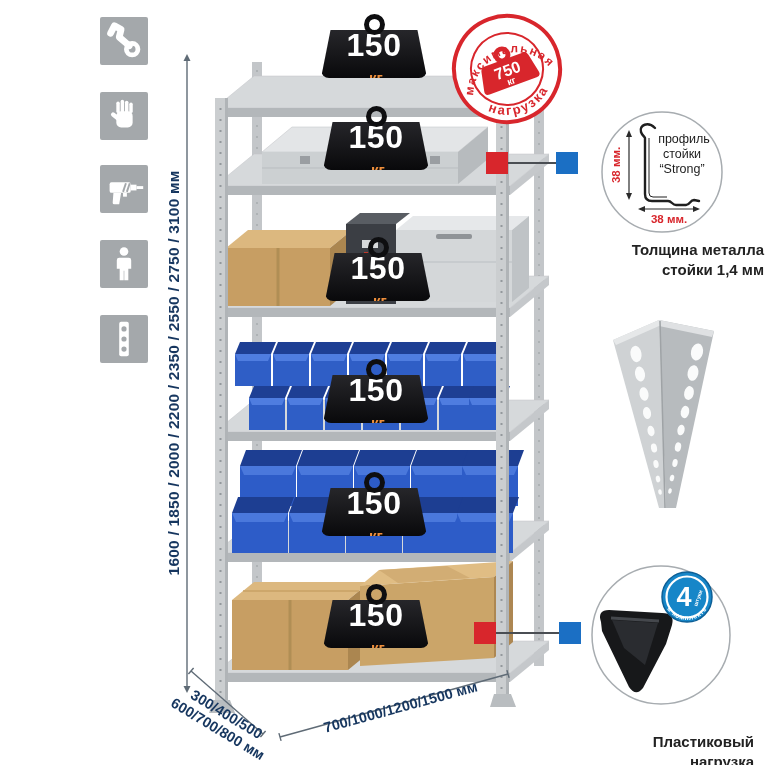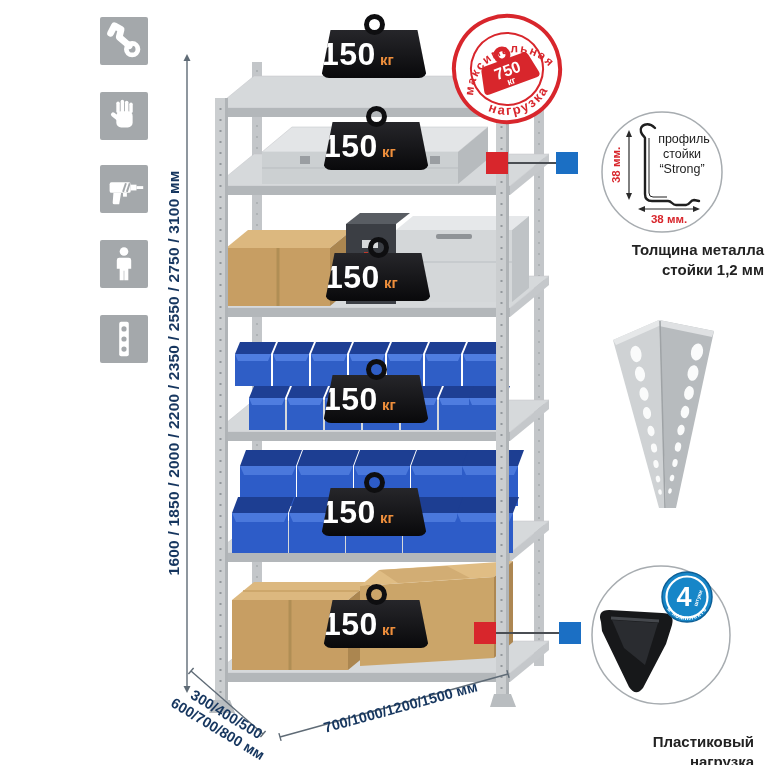--- a/index.html
+++ b/index.html
@@ -14,21 +14,21 @@
   }
   
   .wbadge{position:absolute;width:106px;text-align:center;z-index:4}
   .wbadge .ring{
     width:11px;height:11px;border:5.5px solid #0e0e10;border-radius:50%;
     margin:0 auto;position:relative;z-index:1;background:transparent;
   }
   .wbadge .plate{
     margin-top:-5px;height:48px;background:linear-gradient(180deg,#26262a,#09090b);
     clip-path:polygon(9% 0,91% 0,100% 100%,0 100%);border-radius:8px;
-    display:flex;align-items:center;justify-content:flex-start;
+    display:flex;align-items:center;justify-content:center;flex-direction:column;
   }
   .wbadge .val{font-size:32px;font-weight:700;color:#ffffff;letter-spacing:.5px}
   .wbadge .unit{font-size:15px;font-weight:700;color:#ef8f3c;margin-left:4px;position:relative;top:5px}
   
   .dim{position:absolute;color:#16365f;font-weight:700;white-space:nowrap;z-index:3}
   .dim-h{left:-145px;top:363px;width:640px;height:20px;text-align:center;
          transform:rotate(-90deg);font-size:15.5px;letter-spacing:.2px}
   .dim-d{left:136px;top:705px;width:172px;text-align:center;transform:rotate(31deg);
          font-size:14.5px;line-height:17px}
   .dim-w{left:283px;top:699px;width:235px;text-align:center;transform:rotate(-15.3deg);
@@ -381,18 +381,18 @@
 
 <div class="dim dim-h">1600 / 1850 / 2000 / 2200 / 2350 / 2550 / 2750 / 3100 мм</div>
 <div class="dim dim-d">
   <span>300/400/500</span><br>
   <span>600/700/800 мм</span>
 </div>
 <div class="dim dim-w">700/1000/1200/1500 мм</div>
 
 <div class="caption cap-profile">
   <span>Толщина металла</span><br>
-  <span>стойки 1,2 мм</span>
+  <span>стойки 1,4 мм</span>
 </div>
 <div class="caption cap-foot">
   <span>Пластиковый</span><br>
   <span>нагрузка</span>
 </div>
 
 </body></html>

